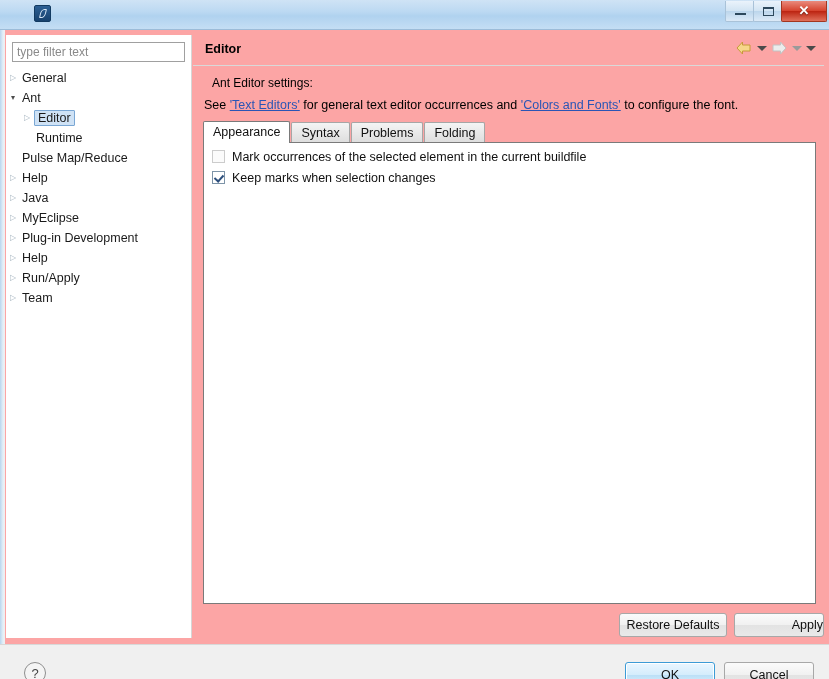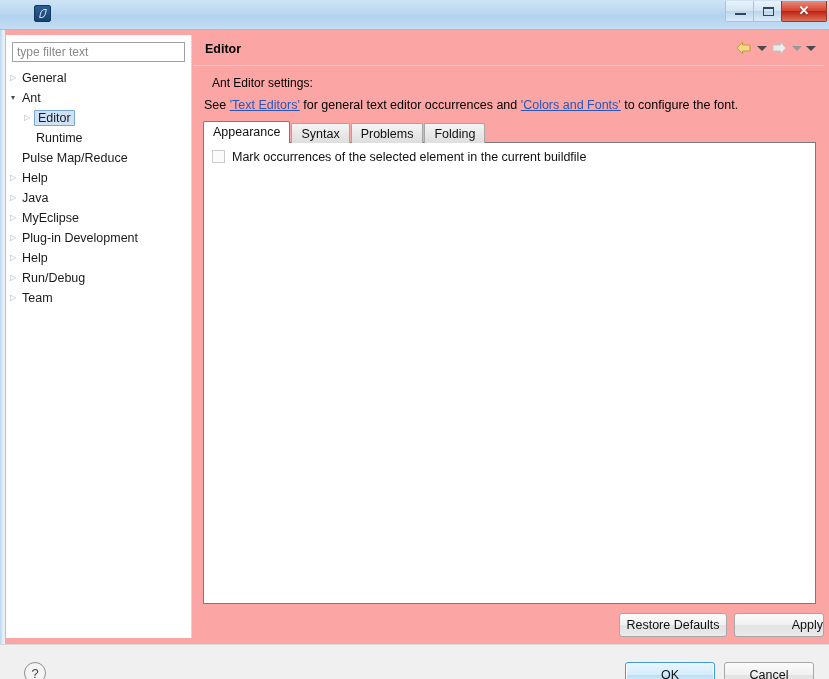--- a/index.html
+++ b/index.html
@@ -239,21 +239,21 @@
     text-decoration: underline;
     cursor: pointer;
   }
 
   
   .tabstrip {
     position: absolute;
     left: 10px; top: 86px;
     height: 22px;
     display: flex;
-    align-items: center;
+    align-items: flex-start;
     z-index: 3;
   }
   .tab {
     height: 20px;
     line-height: 20px;
     padding: 0 9px;
     font-size: 12.5px;
     color: #111;
     background: linear-gradient(to bottom, #f4f4f4, #dedede);
     border: 1px solid #a6a6a6;
@@ -448,21 +448,21 @@
           <span class="tree-label">Plug-in Development</span>
         </div>
 
         <div class="tree-row">
           <span class="tw">▷</span>
           <span class="tree-label">Help</span>
         </div>
 
         <div class="tree-row">
           <span class="tw">▷</span>
-          <span class="tree-label">Run/Debug</span>
+          <span class="tree-label">Run/Apply</span>
         </div>
 
         <div class="tree-row">
           <span class="tw">▷</span>
           <span class="tree-label">Team</span>
         </div>
 
       </div>
     </div>
 
@@ -498,20 +498,24 @@
         <div class="tab">Syntax</div>
         <div class="tab">Problems</div>
         <div class="tab">Folding</div>
       </div>
 
       <div class="tabpanel">
         <div class="chk-row r1">
           <span class="checkbox dim"></span>
           <span>Mark occurrences of the selected element in the current buildfile</span>
         </div>
+        <div class="chk-row r2">
+          <span class="checkbox on"></span>
+          <span>Keep marks when selection changes</span>
+        </div>
       </div>
 
       <button class="btn btn-restore">Restore Defaults</button>
       <button class="btn btn-apply">Apply</button>
 
     </div>
 
     <div class="bottom-sep"></div>
 
     <div class="bottombar">

